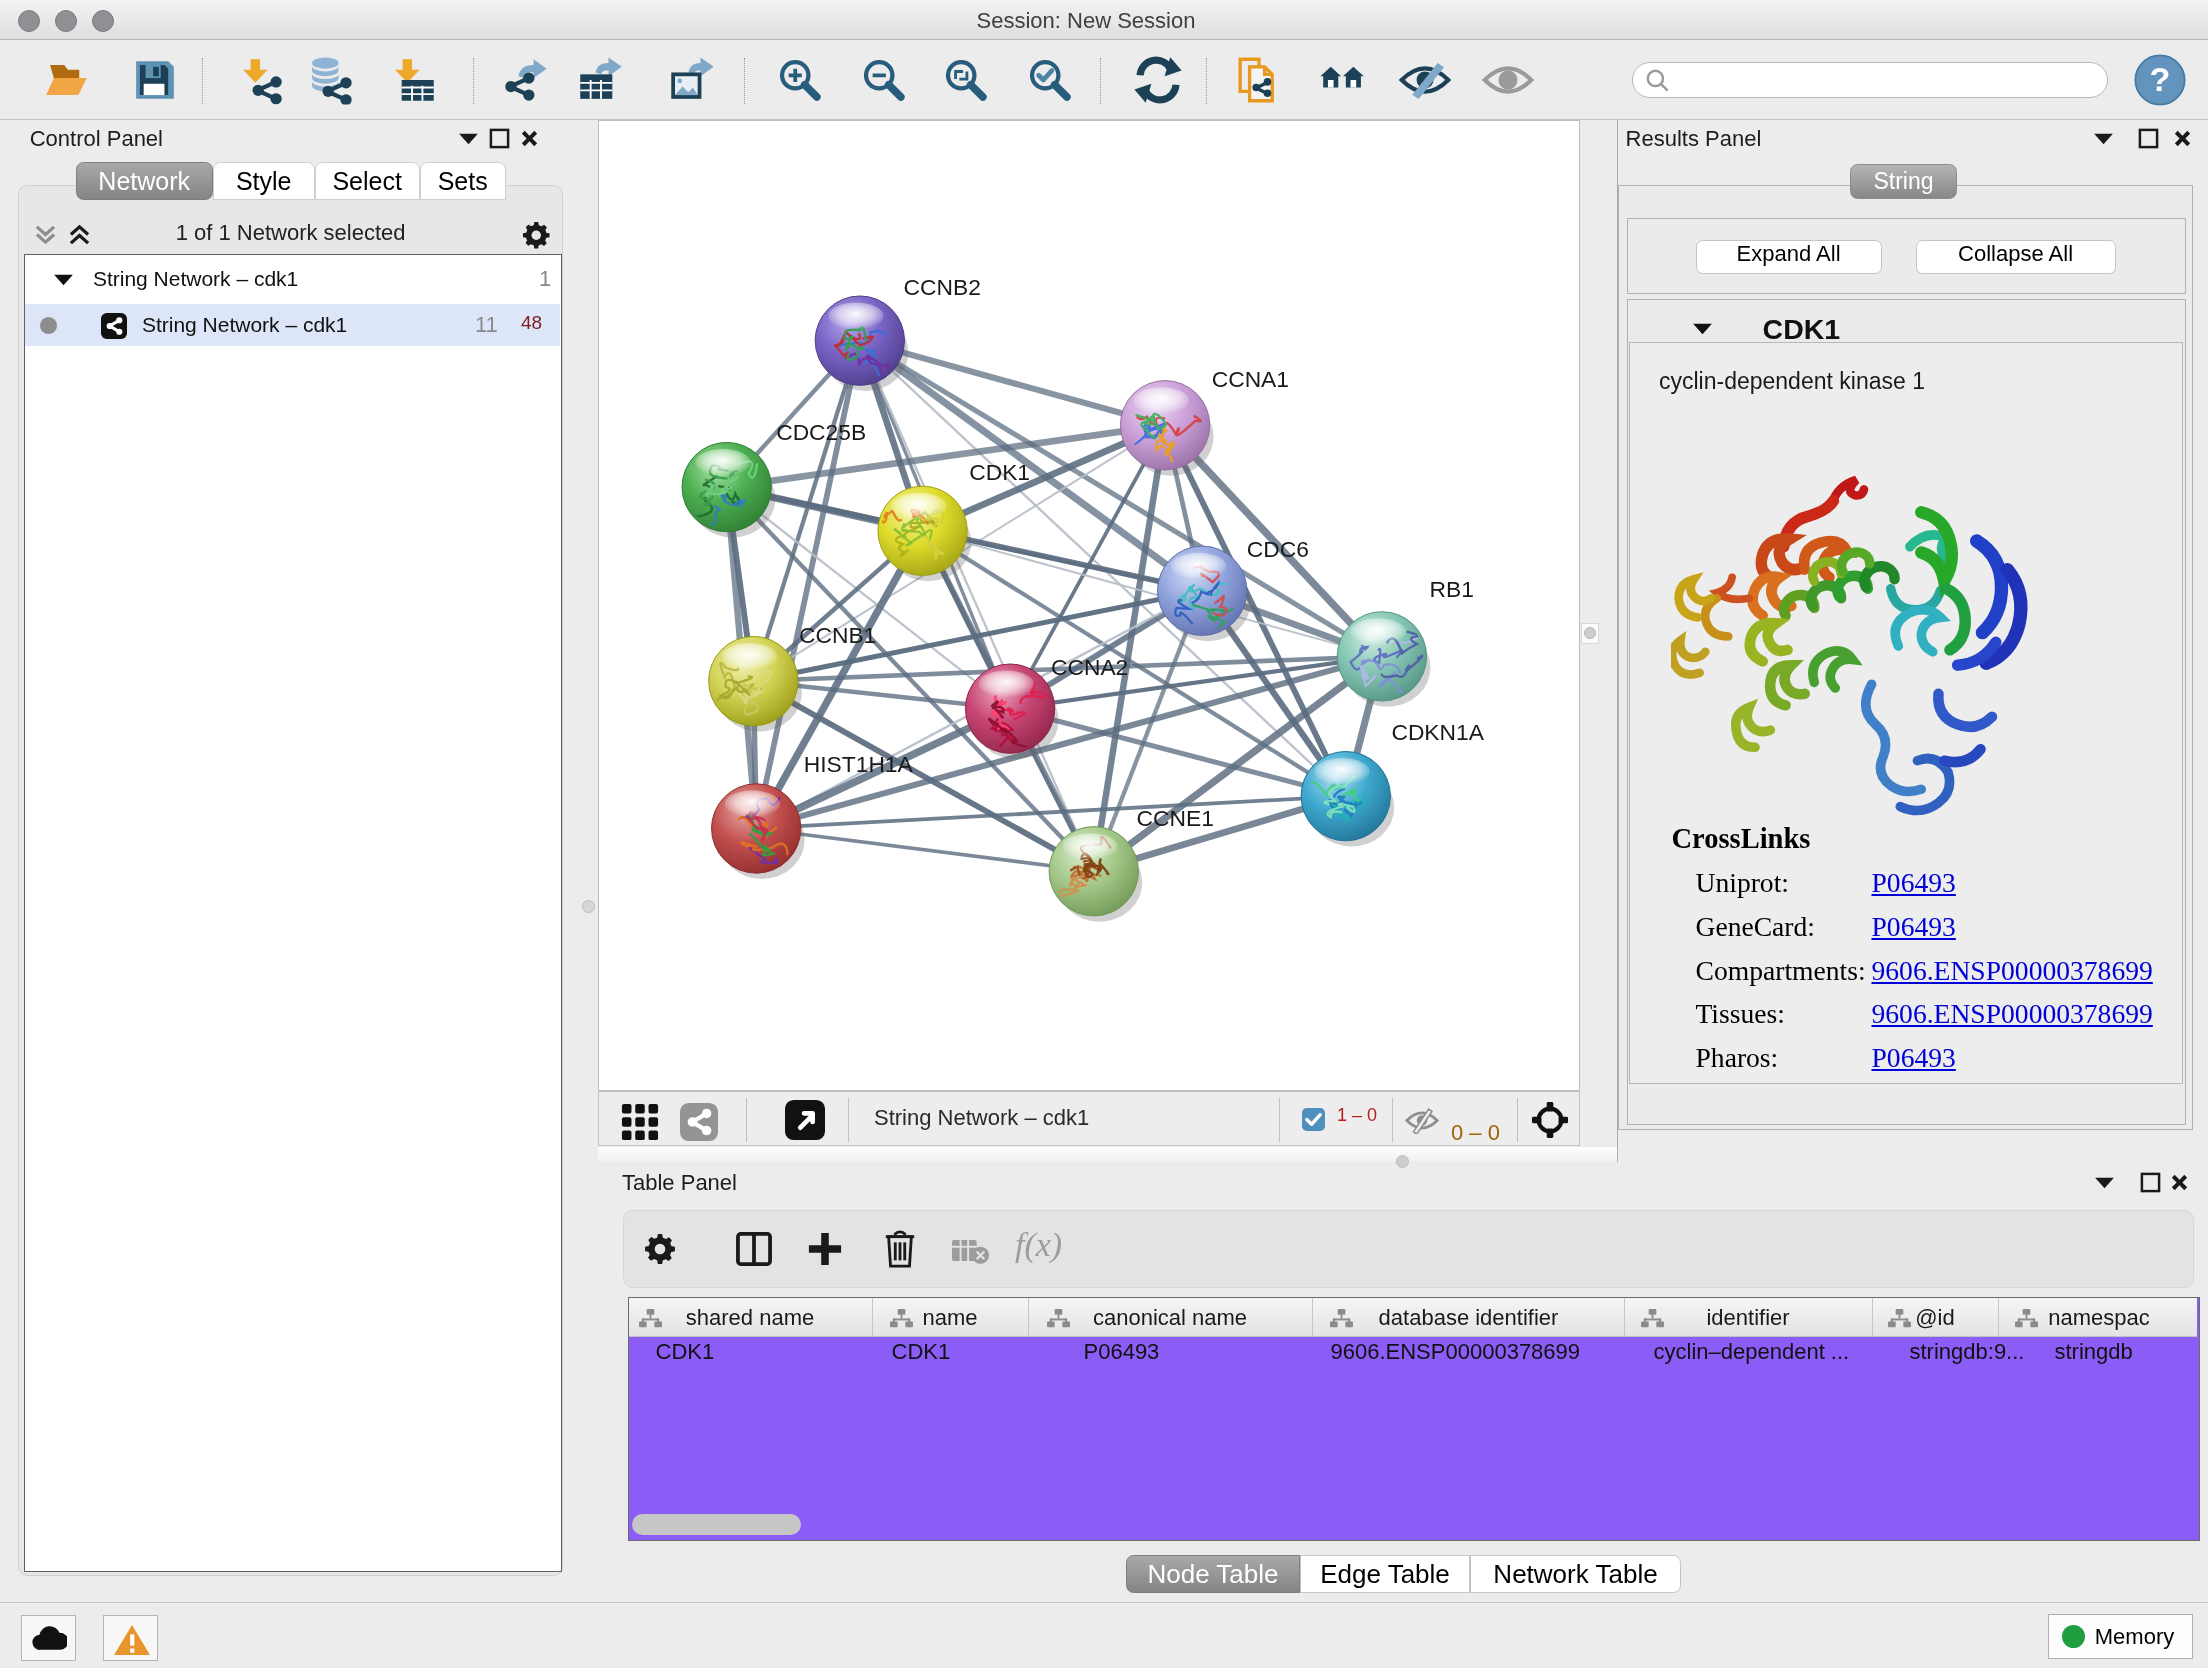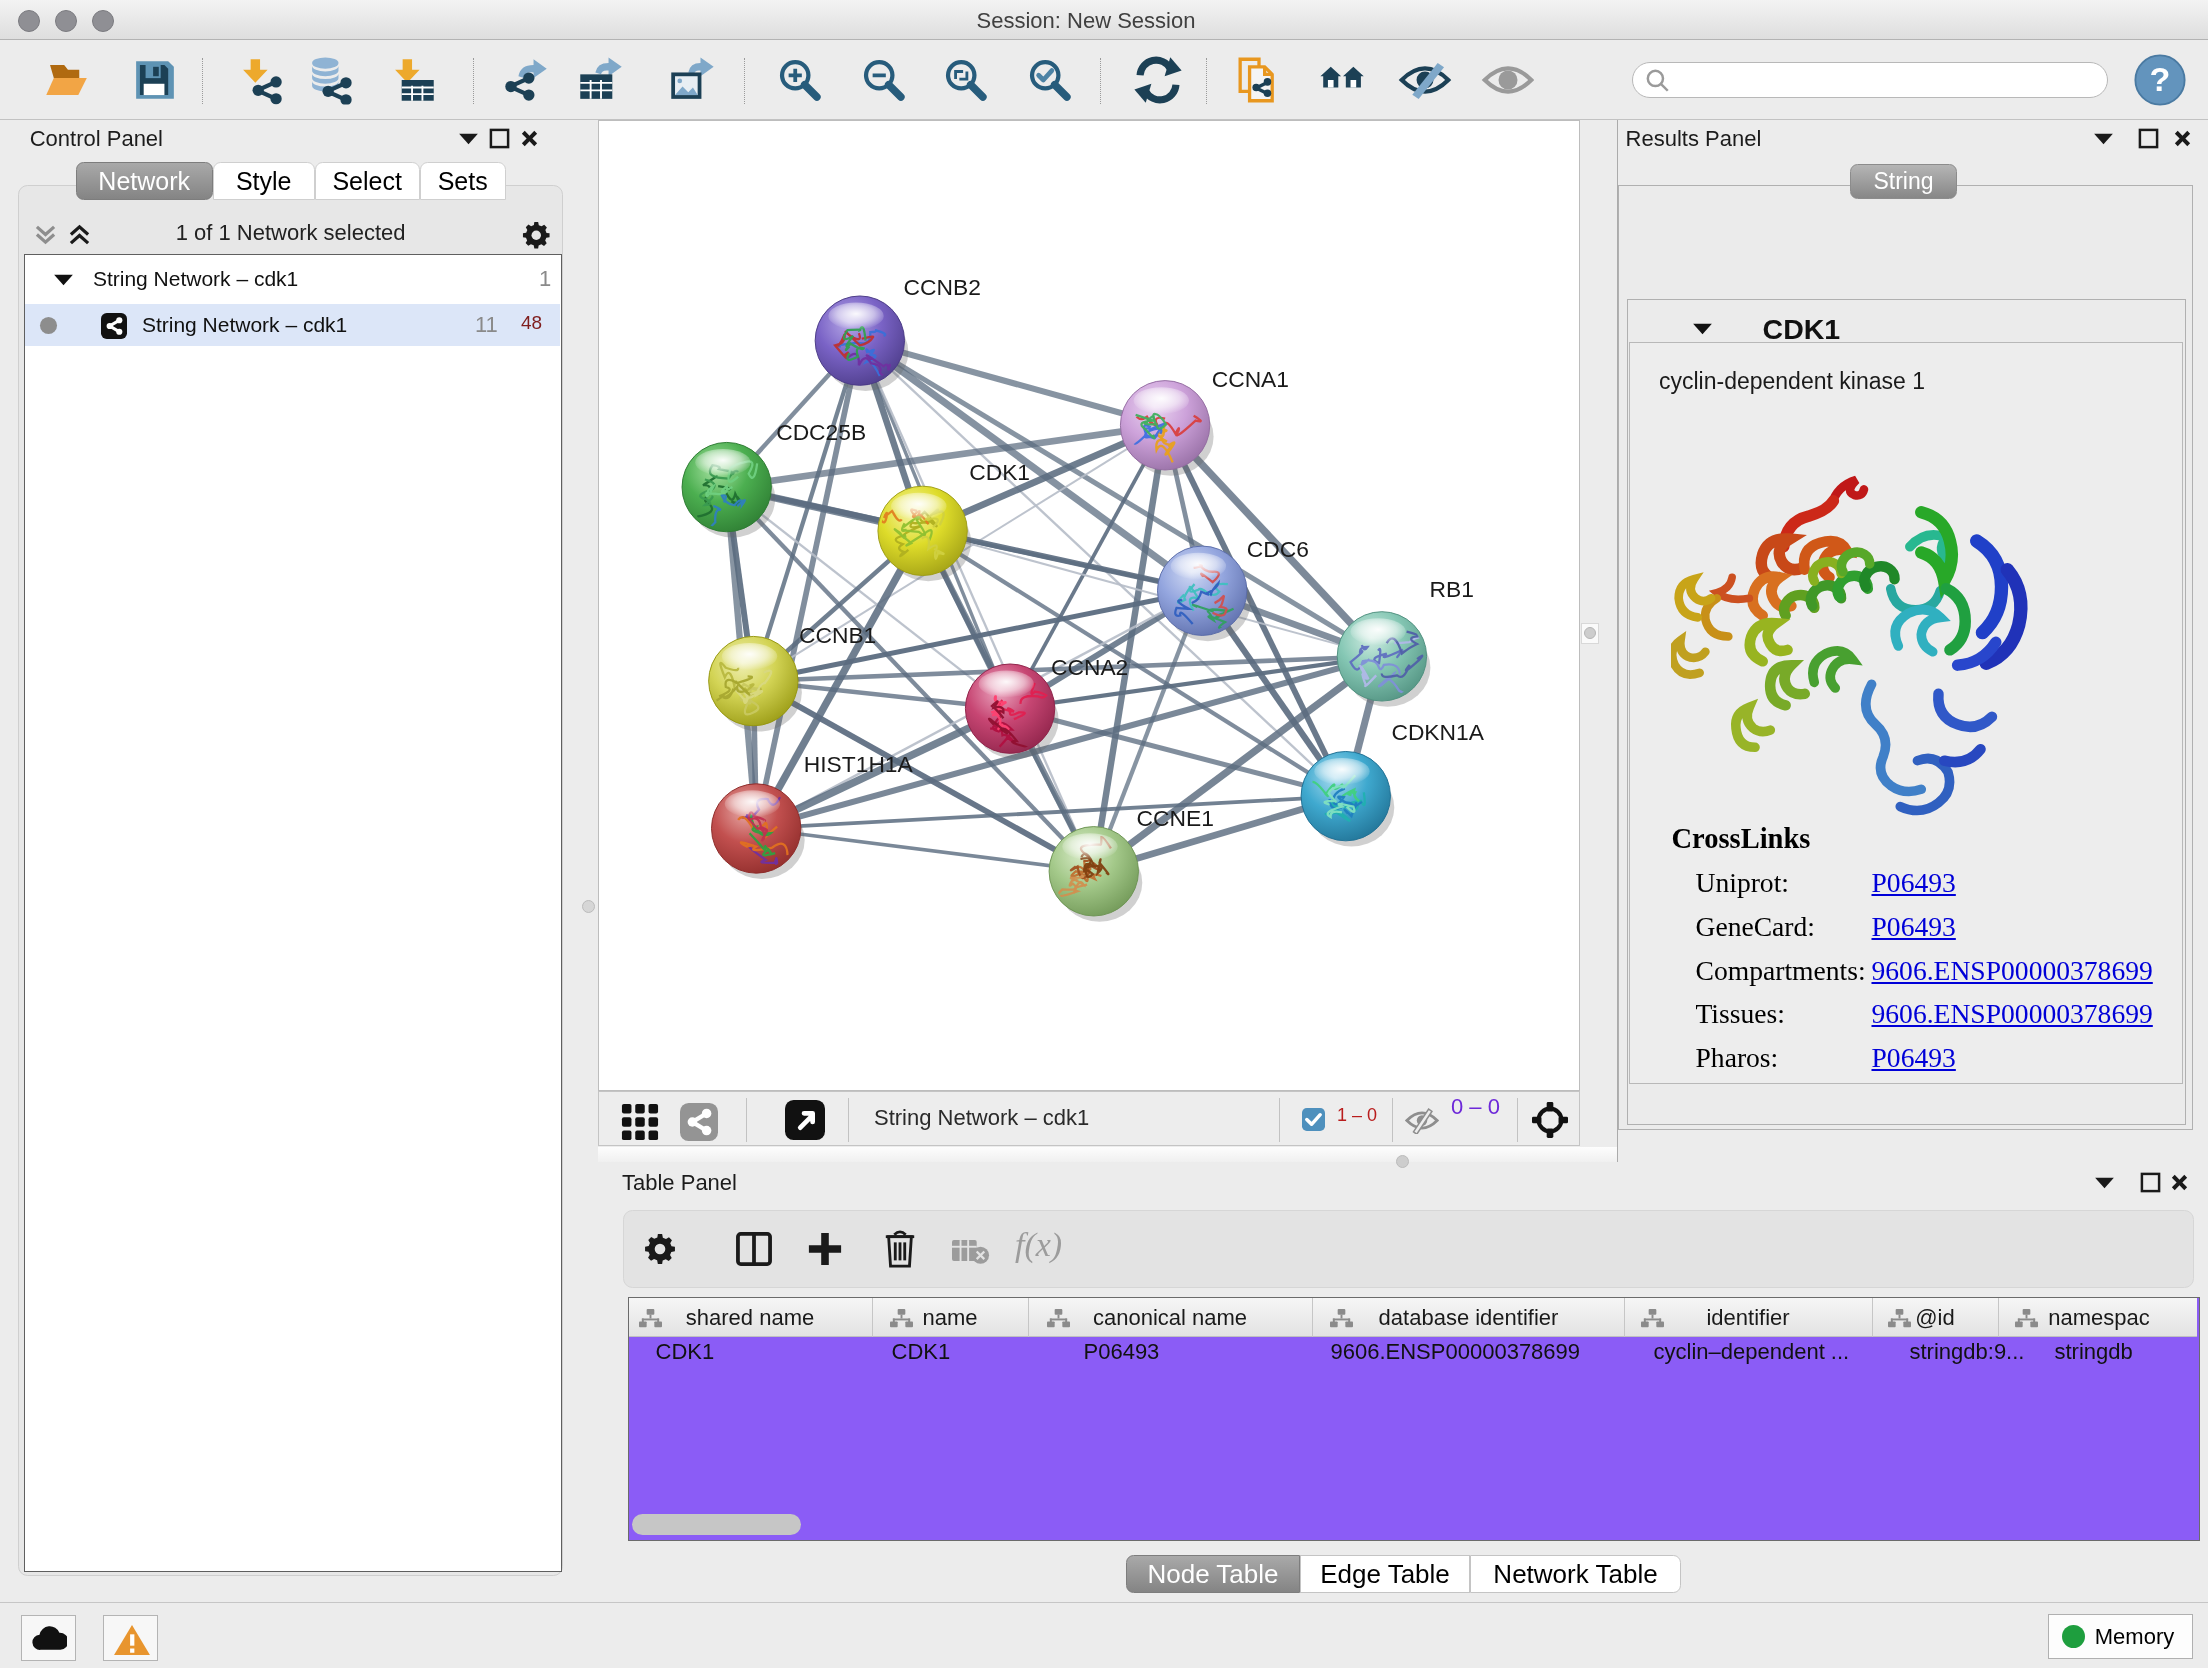--- a/index.html
+++ b/index.html
@@ -685,38 +685,42 @@
         <rect x="28" y="15.5" width="10" height="7" rx="1.5"></rect>
       </g>
     </svg>
   <div class="nbdiv" style="left:147px"></div>
   <div class="nbdiv" style="left:249px"></div>
   <div class="nbdiv" style="left:680px"></div>
   <div class="nbdiv" style="left:793px"></div>
   <div class="nbdiv" style="left:918px"></div>
   <div style="position:absolute;left:275px;top:13.3px;font-size:22px;color:#2a2a2a">String Network – cdk1</div>
   <div style="position:absolute;left:738px;top:13.3px;font-size:18px;color:#b91c1c">1 – 0</div>
-  <div style="position:absolute;left:852px;top:2px;font-size:22px;color:#6d28d9">0 – 0</div>
+  <div style="position:absolute;left:852px;top:28px;font-size:22px;color:#a16207">0 – 0</div>
 </div>
 
 <div style="position:absolute;left:598px;top:1147px;width:1610px;height:15px;background:linear-gradient(#fdfdfd,#f0f0f0)"></div>
 
 <div id="rpanel">
   <div class="paneltitle" style="position:absolute;left:7.6px;top:5.7px">Results Panel</div>
   <svg style="position:absolute;left:474px;top:11.4px" width="23" height="15" viewBox="0 0 24 16">
       <path d="M2 3 h20 l-10 11z" fill="#1a1a1a"></path>
     </svg>
   <svg style="position:absolute;left:520px;top:7.6px" width="21" height="21" viewBox="0 0 22 22">
       <rect x="2" y="2" width="18" height="18" fill="none" stroke="#1a1a1a" stroke-width="2.6"></rect>
     </svg>
   <svg style="position:absolute;left:554px;top:7.6px" width="21" height="21" viewBox="0 0 22 22">
       <path d="M3 6 L6 3 11 8 16 3 19 6 14 11 19 16 16 19 11 14 6 19 3 16 8 11z" fill="#1a1a1a"></path>
     </svg>
   <div id="stringtab">String</div>
   <div id="r-outer">
+    <div id="r-box1">
+      <div class="rbtn" style="left:68px;width:186px">Expand All</div>
+      <div class="rbtn" style="left:288px;width:200px">Collapse All</div>
+    </div>
     <div id="r-box2">
       <svg style="position:absolute;left:63px;top:21px" width="23" height="15" viewBox="0 0 24 16">
           <path d="M2 3 h20 l-10 11z" fill="#111"></path>
         </svg>
       <div style="position:absolute;left:135px;top:13.3px;font-size:28.5px;font-weight:bold;color:#111">CDK1</div>
       <div id="r-content">
         <div style="position:absolute;left:28.5px;top:25px;font-size:23px;color:#1a1a1a">cyclin-dependent kinase 1</div>
         <svg style="position:absolute;left:41px;top:112px" width="363" height="363" viewBox="0 0 380 380">
 <g fill="none" stroke-linecap="round">
 <path d="M168 52 q6 -20 26 -26 q-12 12 -2 16 q8 2 10 -6" stroke="#c01818" stroke-width="9"></path>

